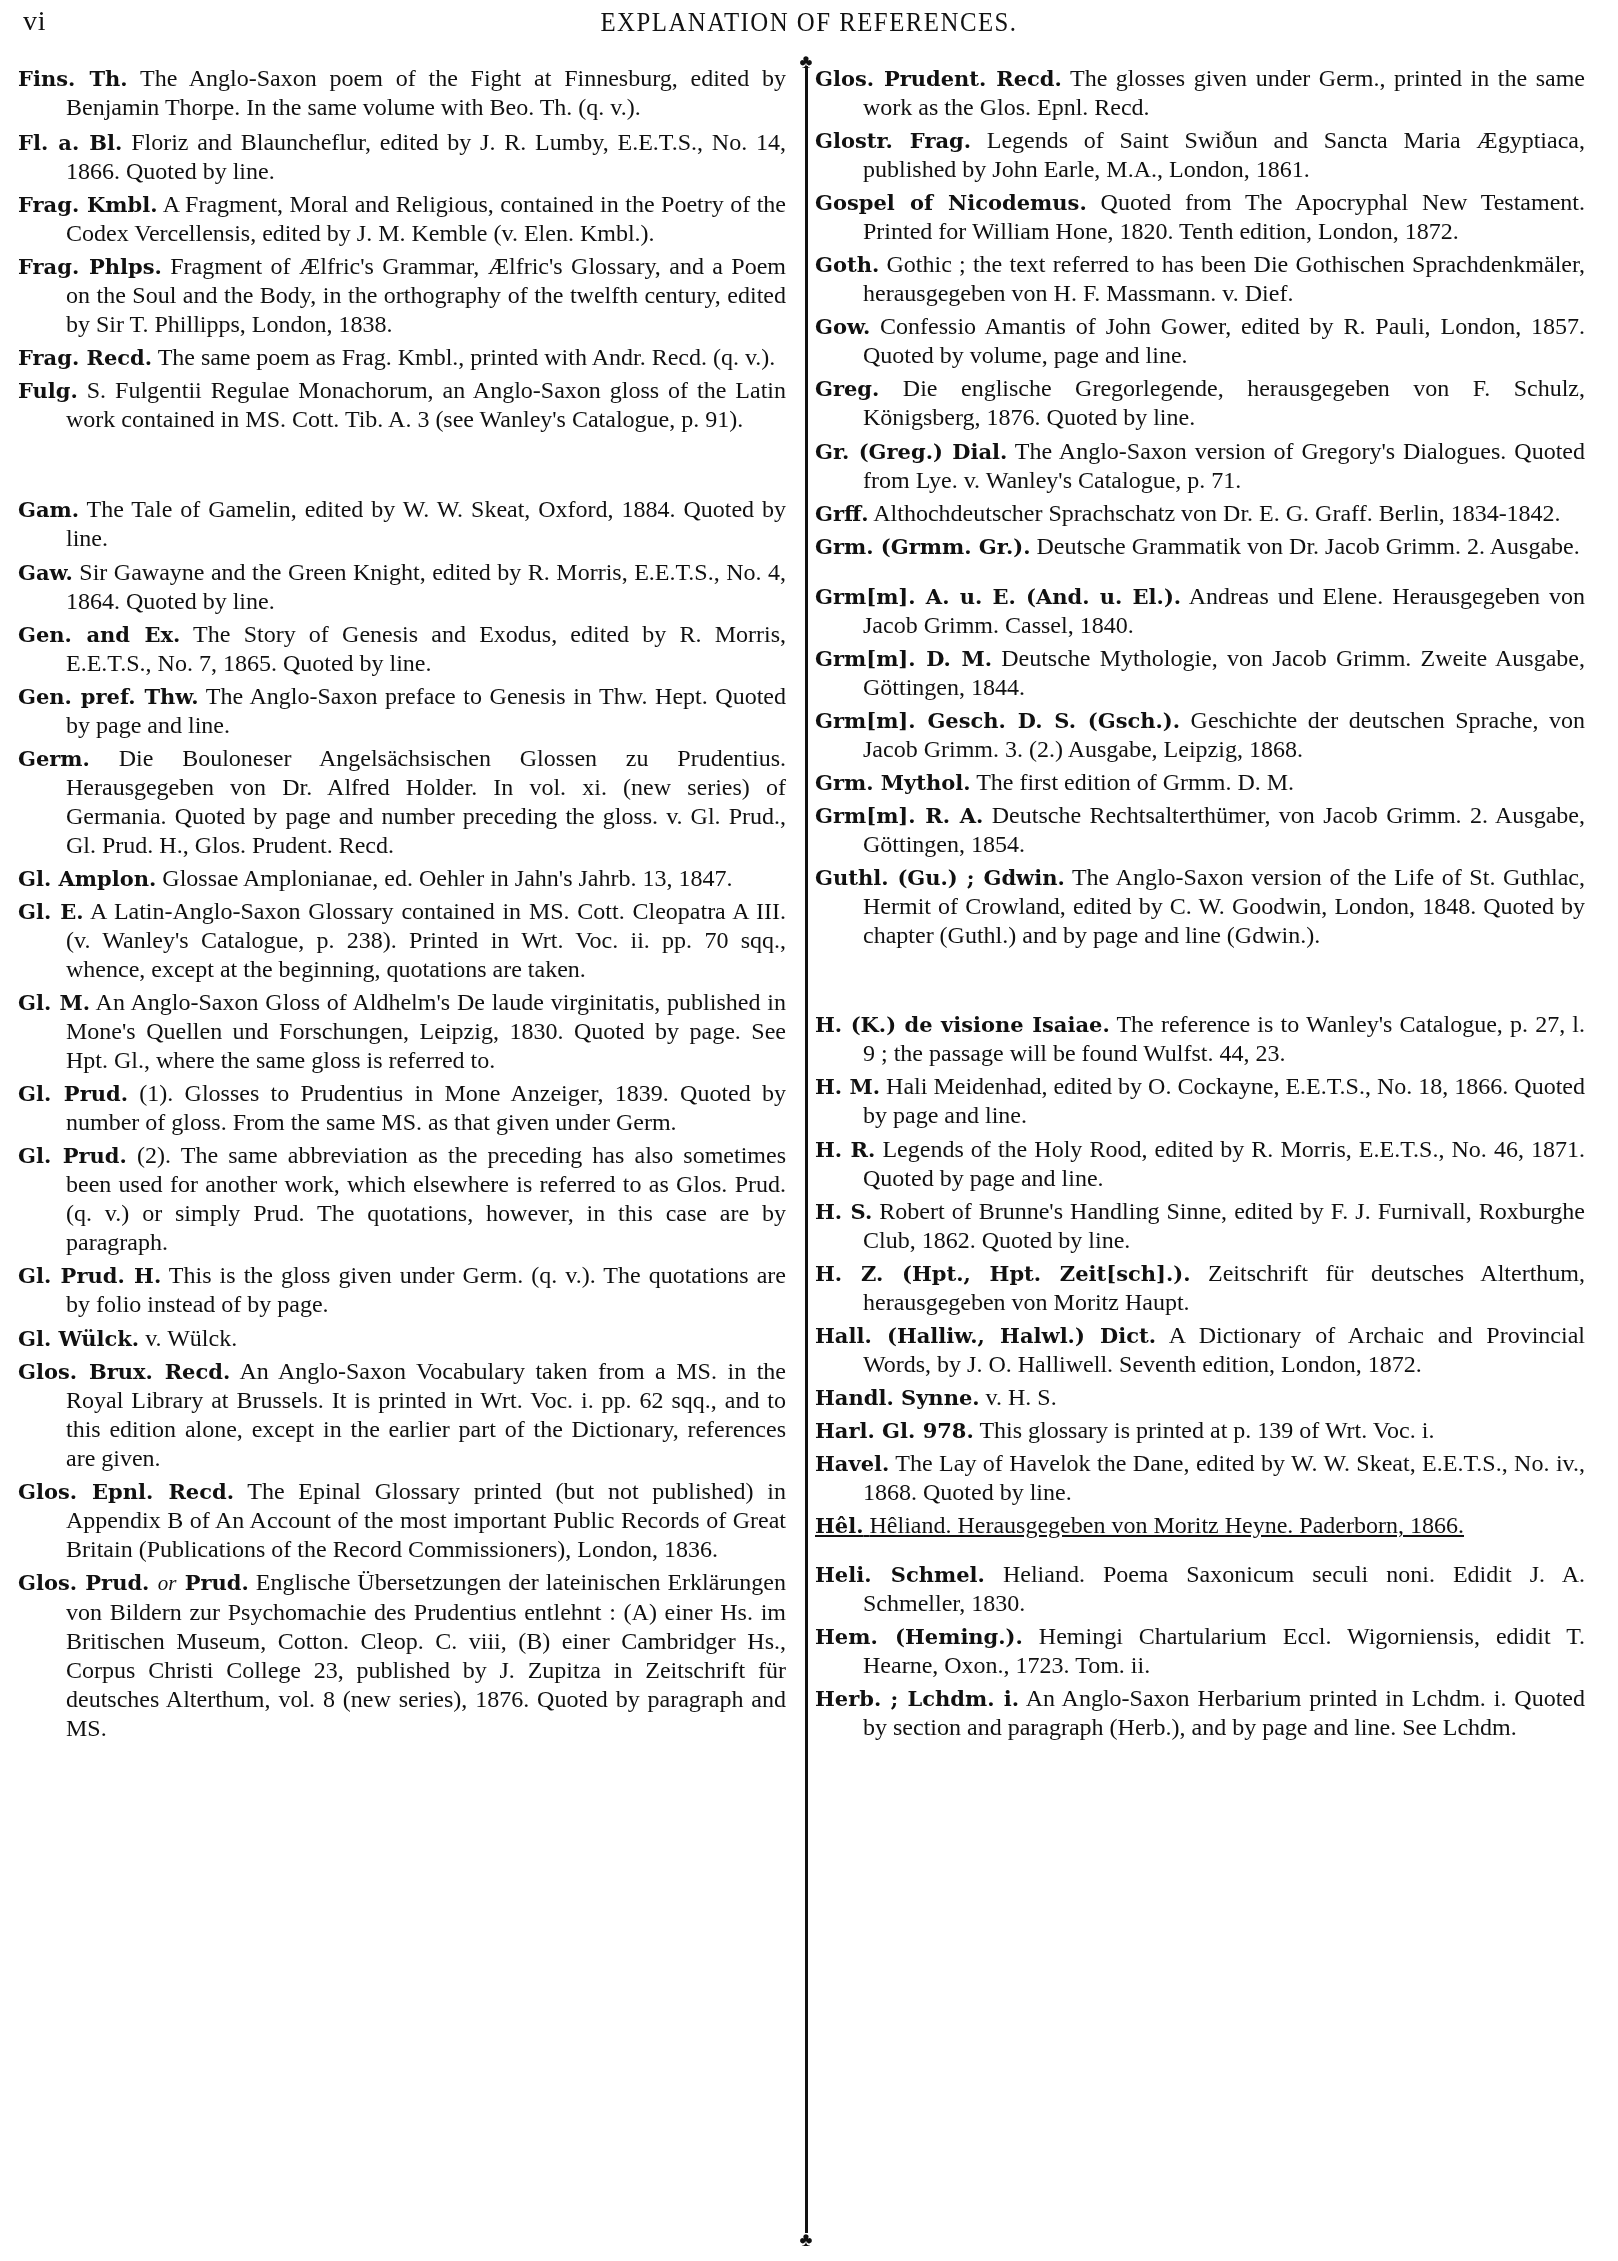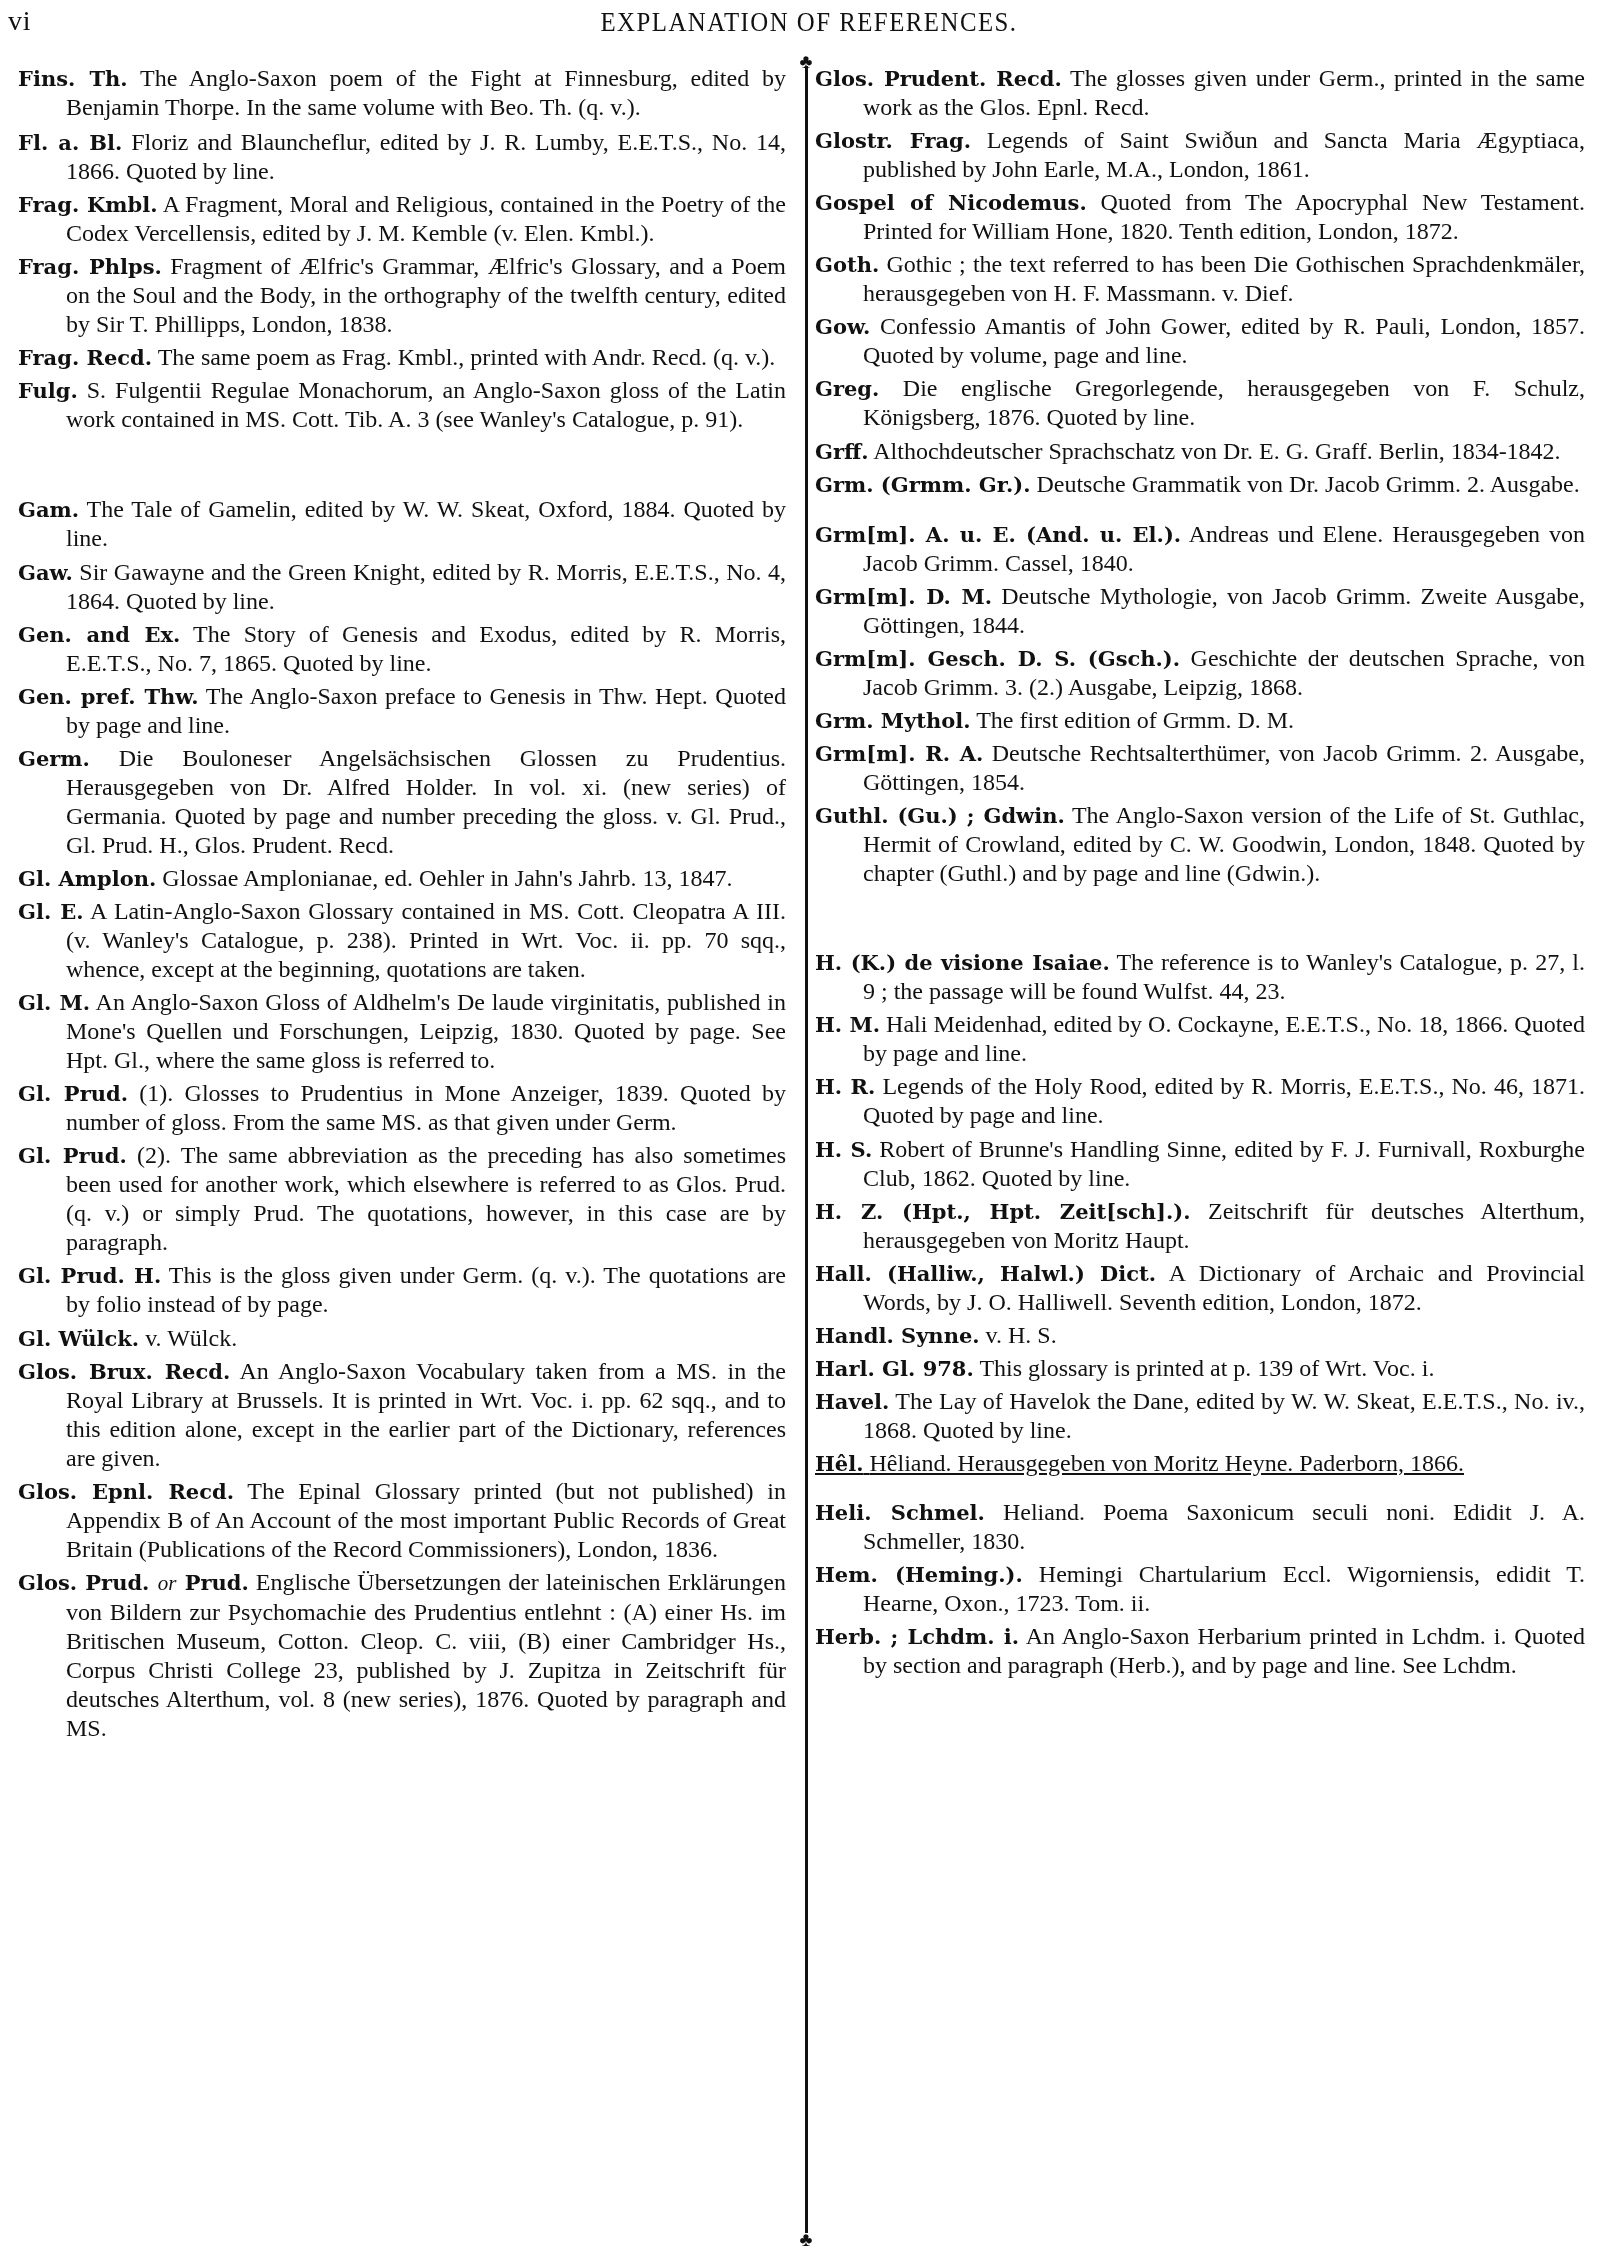--- a/index.html
+++ b/index.html
@@ -5,21 +5,21 @@
   html, body { margin: 0; padding: 0; background: #ffffff; }
   body {
     width: 1618px; height: 2261px; position: relative; overflow: hidden;
     font-family: "Liberation Serif", "DejaVu Serif", serif;
     color: #111111;
   }
   .page-header {
     position: absolute; left: 0; top: 0; width: 1618px; height: 49px;
   }
   .page-number {
-    position: absolute; left: 8px; top: 4.9px; font-size: 28px; letter-spacing: 0.8px;
+    position: absolute; left: 23px; top: 4.9px; font-size: 28px; letter-spacing: 0.8px;
   }
   .running-head {
     position: absolute; left: 0; right: 0; top: 6.6px; text-align: center;
     font-size: 27px; letter-spacing: 1.6px; transform: scaleX(0.92);
   }
   .column {
     position: absolute; top: 64px; width: 782px;
   }
   .col-left { left: 18px; width: 768px; }
   .col-right { left: 815px; width: 770px; }
@@ -77,20 +77,21 @@
     <p class="entry" style="margin: 0px 0px 4.1px;"><span class="abbr"><span>Glos. Epnl. Recd.</span></span>  <span>The Epinal Glossary printed (but not published) in Appendix B of An Account of the most important Public Records of Great Britain (Publications of the Record Commissioners), London, 1836.</span></p>
     <p class="entry" style="margin: 0px 0px 4.1px;"><span class="abbr"><span>Glos. Prud.</span> <span class="it">or</span> <span>Prud.</span></span>  <span>Englische Übersetzungen der lateinischen Erklärungen von Bildern zur Psychomachie des Prudentius entlehnt : (A) einer Hs. im Britischen Museum, Cotton. Cleop. C. viii, (B) einer Cambridger Hs., Corpus Christi College 23, published by J. Zupitza in Zeitschrift für deutsches Alterthum, vol. 8 (new series), 1876.  Quoted by paragraph and MS.</span></p>
   </div>
 <div class="column col-right" id="col-right">
     <p class="entry" style="margin: 0px 0px 4.1px;"><span class="abbr"><span>Glos. Prudent. Recd.</span></span>  <span>The glosses given under Germ., printed in the same work as the Glos. Epnl. Recd.</span></p>
     <p class="entry" style="margin: 0px 0px 4.1px;"><span class="abbr"><span>Glostr. Frag.</span></span>  <span>Legends of Saint Swiðun and Sancta Maria Ægyptiaca, published by John Earle, M.A., London, 1861.</span></p>
     <p class="entry" style="margin: 0px 0px 4.1px;"><span class="abbr"><span>Gospel of Nicodemus.</span></span>  <span>Quoted from The Apocryphal New Testament.  Printed for William Hone, 1820.  Tenth edition, London, 1872.</span></p>
     <p class="entry" style="margin: 0px 0px 4.1px;"><span class="abbr"><span>Goth.</span></span>  <span>Gothic ; the text referred to has been Die Gothischen Sprachdenkmäler, herausgegeben von H. F. Massmann. v. Dief.</span></p>
     <p class="entry" style="margin: 0px 0px 4.1px;"><span class="abbr"><span>Gow.</span></span>  <span>Confessio Amantis of John Gower, edited by R. Pauli, London, 1857.  Quoted by volume, page and line.</span></p>
     <p class="entry" style="margin: 0px 0px 4.1px;"><span class="abbr"><span>Greg.</span></span>  <span>Die englische Gregorlegende, herausgegeben von F. Schulz, Königsberg, 1876.  Quoted by line.</span></p>
+    <p class="entry" style="margin: 0px 0px 4.1px;"><span class="abbr"><span>Gr. (Greg.) Dial.</span></span>  <span>The Anglo-Saxon version of Gregory's Dialogues.  Quoted from Lye.  v. Wanley's Catalogue, p. 71.</span></p>
     <p class="entry" style="margin: 0px 0px 4.1px;"><span class="abbr"><span>Grff.</span></span>  <span>Althochdeutscher Sprachschatz von Dr. E. G. Graff. Berlin, 1834-1842.</span></p>
     <p class="entry" style="margin: 0px 0px 21px;"><span class="abbr"><span>Grm. (Grmm. Gr.).</span></span>  <span>Deutsche Grammatik von Dr. Jacob Grimm.  2. Ausgabe.</span></p>
     <p class="entry" style="margin: 0px 0px 4.1px;"><span class="abbr"><span>Grm[m]. A. u. E. (And. u. El.).</span></span>  <span>Andreas und Elene. Herausgegeben von Jacob Grimm.  Cassel, 1840.</span></p>
     <p class="entry" style="margin: 0px 0px 4.1px;"><span class="abbr"><span>Grm[m]. D. M.</span></span>  <span>Deutsche Mythologie, von Jacob Grimm. Zweite Ausgabe, Göttingen, 1844.</span></p>
     <p class="entry" style="margin: 0px 0px 4.1px;"><span class="abbr"><span>Grm[m]. Gesch. D. S. (Gsch.).</span></span>  <span>Geschichte der deutschen Sprache, von Jacob Grimm.  3. (2.) Ausgabe, Leipzig, 1868.</span></p>
     <p class="entry" style="margin: 0px 0px 4.1px;"><span class="abbr"><span>Grm. Mythol.</span></span>  <span>The first edition of Grmm. D. M.</span></p>
     <p class="entry" style="margin: 0px 0px 4.1px;"><span class="abbr"><span>Grm[m]. R. A.</span></span>  <span>Deutsche Rechtsalterthümer, von Jacob Grimm.  2. Ausgabe, Göttingen, 1854.</span></p>
     <p class="entry" style="margin: 0px 0px 4.1px;"><span class="abbr"><span>Guthl. (Gu.) ; Gdwin.</span></span>  <span>The Anglo-Saxon version of the Life of St. Guthlac, Hermit of Crowland, edited by C. W. Goodwin, London, 1848.  Quoted by chapter (Guthl.) and by page and line (Gdwin.).</span></p>
     <div class="gap-right"></div>
     <p class="entry" style="margin: 0px 0px 4.1px;"><span class="abbr"><span>H. (K.) de visione Isaiae.</span></span>  <span>The reference is to Wanley's Catalogue, p. 27, l. 9 ; the passage will be found Wulfst. 44, 23.</span></p>

